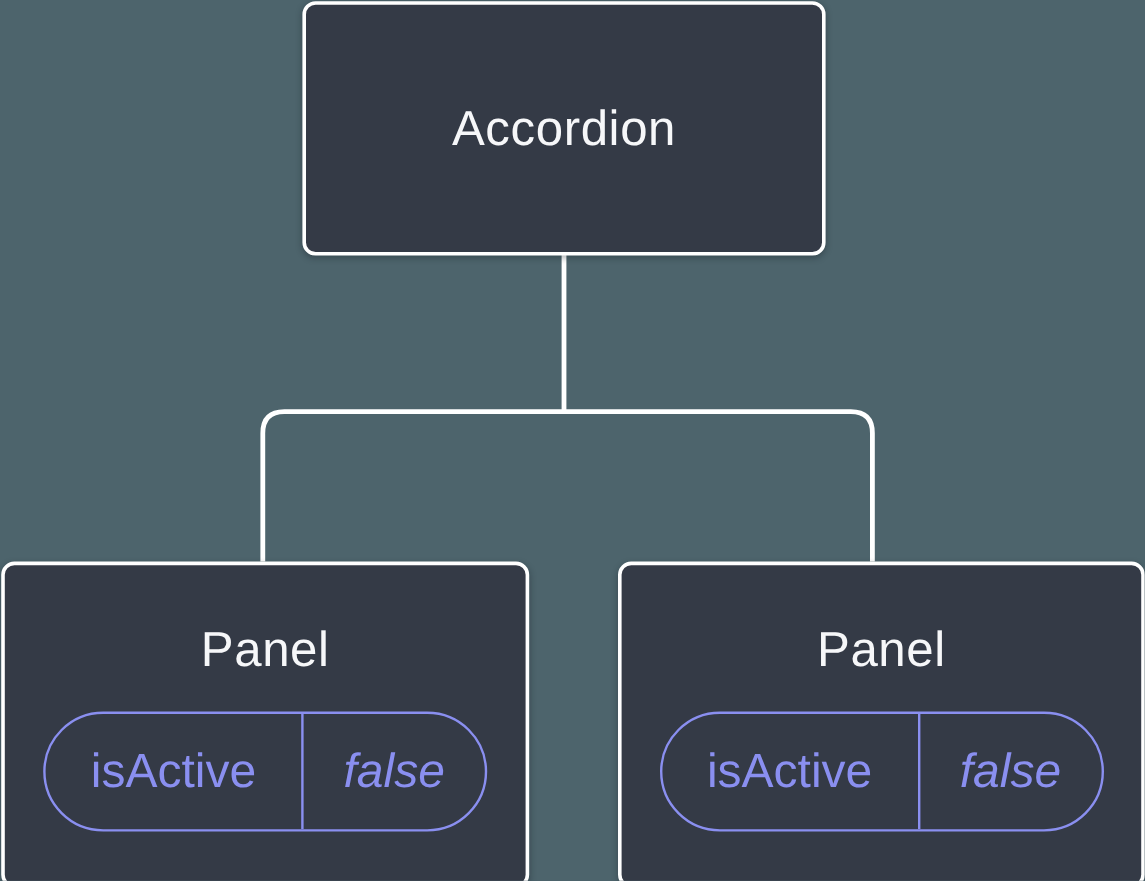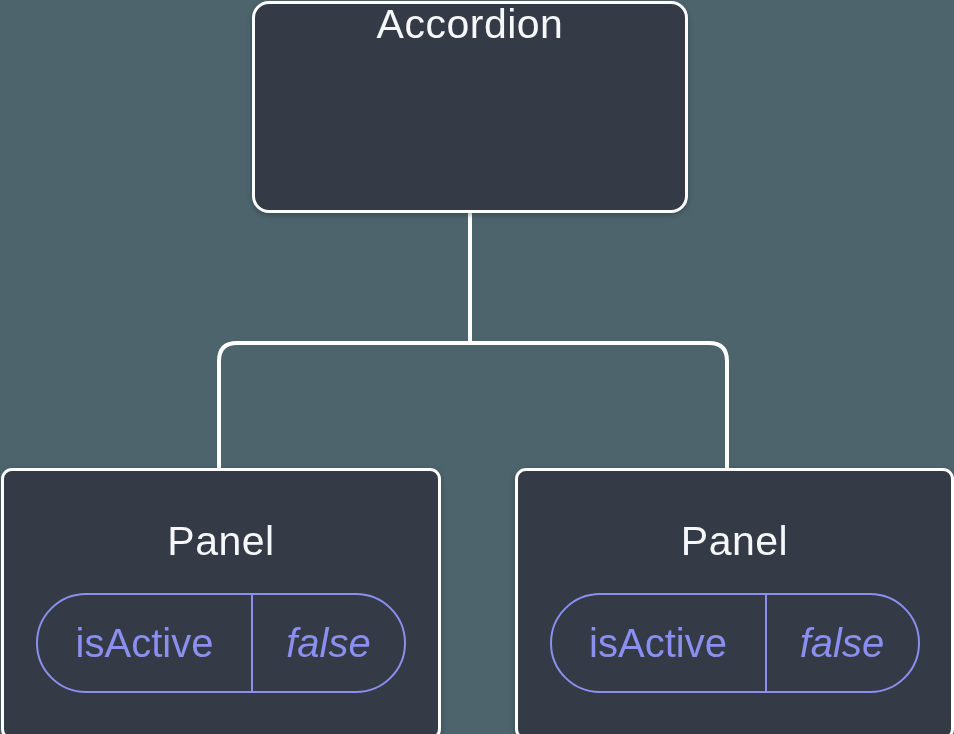--- a/index.html
+++ b/index.html
@@ -39,21 +39,21 @@
     box-shadow: 0 2px 5px rgba(20, 26, 34, 0.35);
     display: flex;
     flex-direction: column;
     align-items: center;
   }
   .node-root {
     left: 252px;
     top: 1px;
     width: 436px;
     height: 212px;
-    border-radius: 17px;
+    justify-content: center;
   }
   .node-label {
     color: #f6f7f9;
     font-size: 41px;
     font-weight: 500;
     line-height: 1;
     letter-spacing: 0.5px;
   }
   .node-panel {
     top: 468px;

